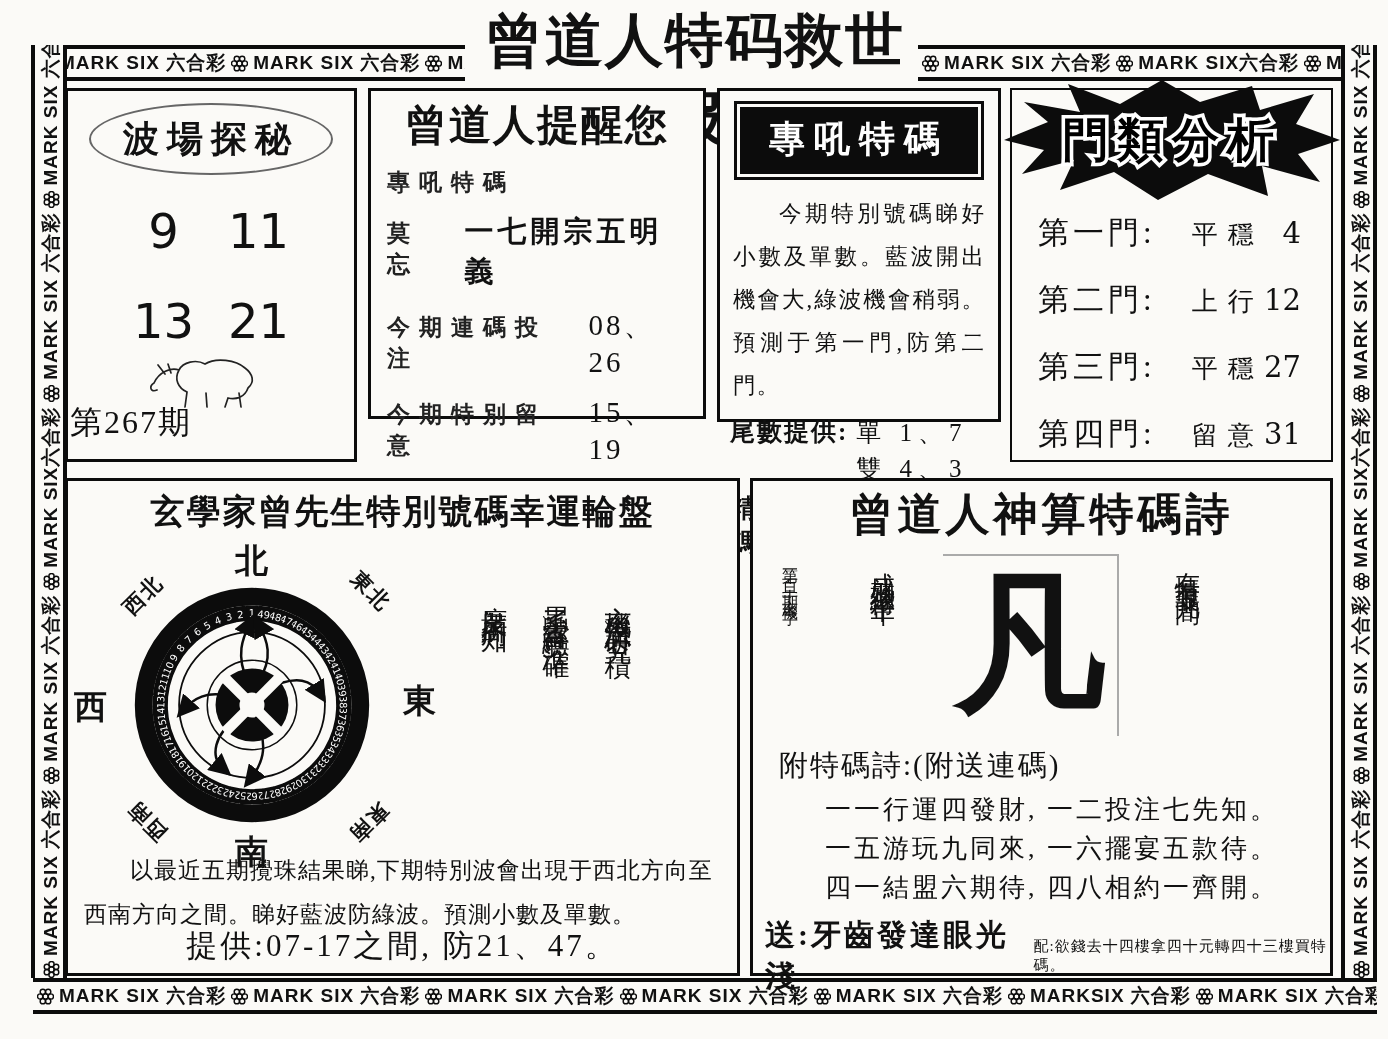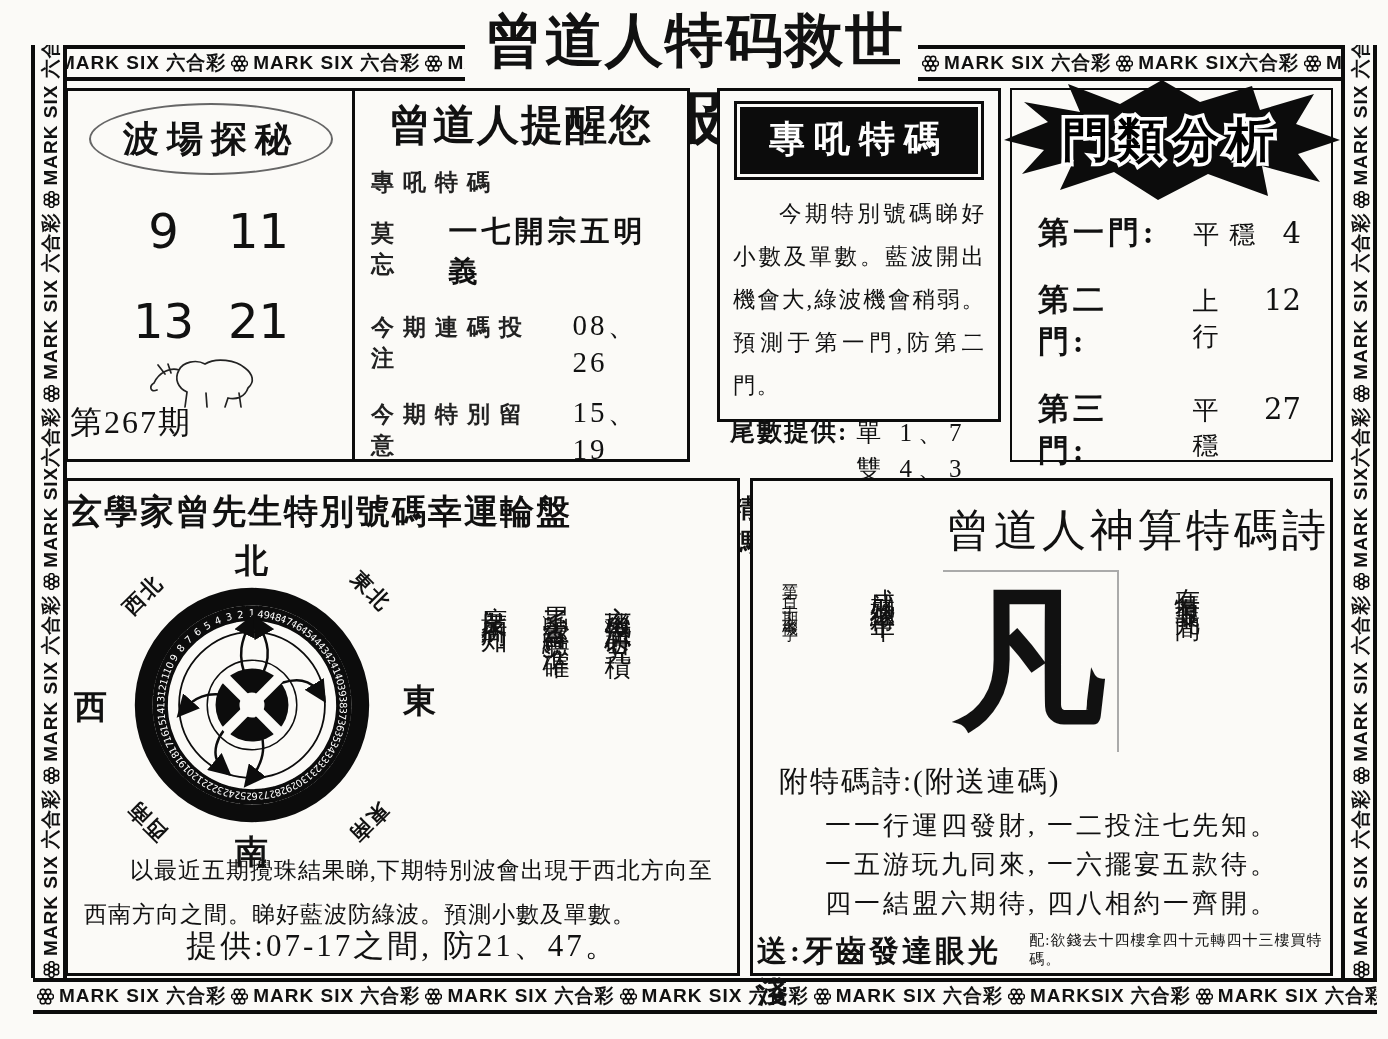--- a/index.html
+++ b/index.html
@@ -53,51 +53,51 @@
   .taillab{font-size:25px;font-weight:700;letter-spacing:2px}
   .tailvals{font-size:25px;letter-spacing:6px;line-height:36px}
   .jxrow{display:flex;padding:0 10px;margin-top:4px;gap:6px;align-items:baseline}
   .jxlab{font-size:26px;font-weight:800;letter-spacing:1px}
   .jxval{font-size:26px;letter-spacing:2px}
   
   .b4{overflow:visible;border-width:2px}
   .burst{position:absolute;left:-10px;top:-12px;width:340px;height:126px}
   .m-rows{margin-top:122px}
   .m-row{display:flex;align-items:baseline;padding:0 30px 0 26px;margin-top:25px}
-  .m-label{font-size:31px;font-weight:700;letter-spacing:4px}
+  .m-label{font-size:31px;font-weight:400;letter-spacing:4px}
   .m-trend{font-size:26px;margin-left:36px;letter-spacing:10px}
   .m-num{margin-left:auto;font-size:29px;font-family:"DejaVu Serif",serif}
   
-  .b5 h2{text-align:left;margin-top:8px;font-size:34px;font-weight:800;letter-spacing:2px}
+  .b5 h2{text-align:center;margin-top:8px;font-size:34px;font-weight:800;letter-spacing:2px}
   .wheel-wrap{position:absolute;left:36px;top:66px;width:296px;height:316px}
   #wheel{position:absolute;left:23px;top:33px;width:250px;height:250px}
   .cp{position:absolute;font-weight:700}
   .cp.main{font-size:33px}
   .cp.sub{font-size:21px;letter-spacing:2px}
   .vtext{position:absolute;left:382px;top:104px;height:310px;writing-mode:vertical-rl;
          font-size:27px;letter-spacing:5px}
   .vtext span{display:block;margin-left:26px}
   .p5{position:absolute;left:16px;right:14px;top:368px;font-size:23px;line-height:44px;
       text-indent:46px;letter-spacing:1px}
   .offer{position:absolute;left:0;right:0;top:444px;text-align:center;font-size:31px;
          letter-spacing:3px}
   
-  .b6 h2{text-align:right;margin-top:20px;font-size:44px;font-weight:400;letter-spacing:4px}
+  .b6 h2{text-align:center;margin-top:4px;font-size:44px;font-weight:700;letter-spacing:4px}
   .cols{position:relative;margin:8px 26px 0;height:186px;display:flex;align-items:flex-start}
   .vcol{writing-mode:vertical-rl;letter-spacing:5px}
   .vsmall{font-size:16px;margin-top:4px}
   .vleft{font-size:25px;margin-left:66px}
   .bigbox{margin-left:44px;margin-top:2px;width:176px;height:182px;
           border-top:2px solid #aaa;border-right:2px solid #aaa;
           display:flex;align-items:center;justify-content:center}
   .bigchar{font-size:152px;font-weight:700;line-height:1}
   .vright{font-size:25px;margin-left:52px}
   .sub6{margin:8px 0 0 26px;font-size:29px;letter-spacing:2px}
   .lines6{margin:4px 0 0 72px;font-size:26px;line-height:39px;letter-spacing:3px}
-  .brow6{display:flex;align-items:flex-start;margin:8px 0 0 4px}
+  .brow6{display:flex;align-items:center;margin:8px 0 0 12px}
   .send6{font-size:30px;font-weight:800;letter-spacing:3px}
   .pei6{font-size:15px;margin-left:16px;letter-spacing:1px}
 </style>
 </head>
 <body>
 
 <div class="page">
 
   <div class="hband" id="band-tl" style="left:33px;top:45px;width:432px">
       <svg class="fl" viewBox="0 0 20 20">
@@ -399,21 +399,21 @@
       <span>11</span>
       <span>13</span>
       <span>21</span>
     </div>
     <svg class="bull" viewBox="0 0 120 58">
       <path d="M10,30 C15,19 27,14 35,17 C39,9 52,6 61,11 C72,4 92,7 101,15 C109,21 111,29 104,35 C101,44 92,47 84,45 L81,54 M35,17 C30,26 34,35 43,39 L41,54 M62,40 L63,54 M95,40 L97,54 M10,30 C5,33 6,40 13,37 M21,21 L14,12 M27,20 L24,11" fill="none" stroke="#222" stroke-width="1.7" stroke-linecap="round"></path>
     </svg>
     <div class="issue">第267期</div>
   </div>
 
-  <div class="box b2" style="left:352px;top:88px;width:338px;height:374px">
+  <div class="box b2" style="left:368px;top:88px;width:338px;height:331px">
     <h2>曾道人提醒您</h2>
     <div class="r">
         <span class="hand">專吼特碼</span>
       </div>
     <div class="r">
       <span class="hand">莫忘</span>
       <span class="valb">一七開宗五明義</span>
     </div>
     <div class="r">
       <span class="hand">今期連碼投注</span>

